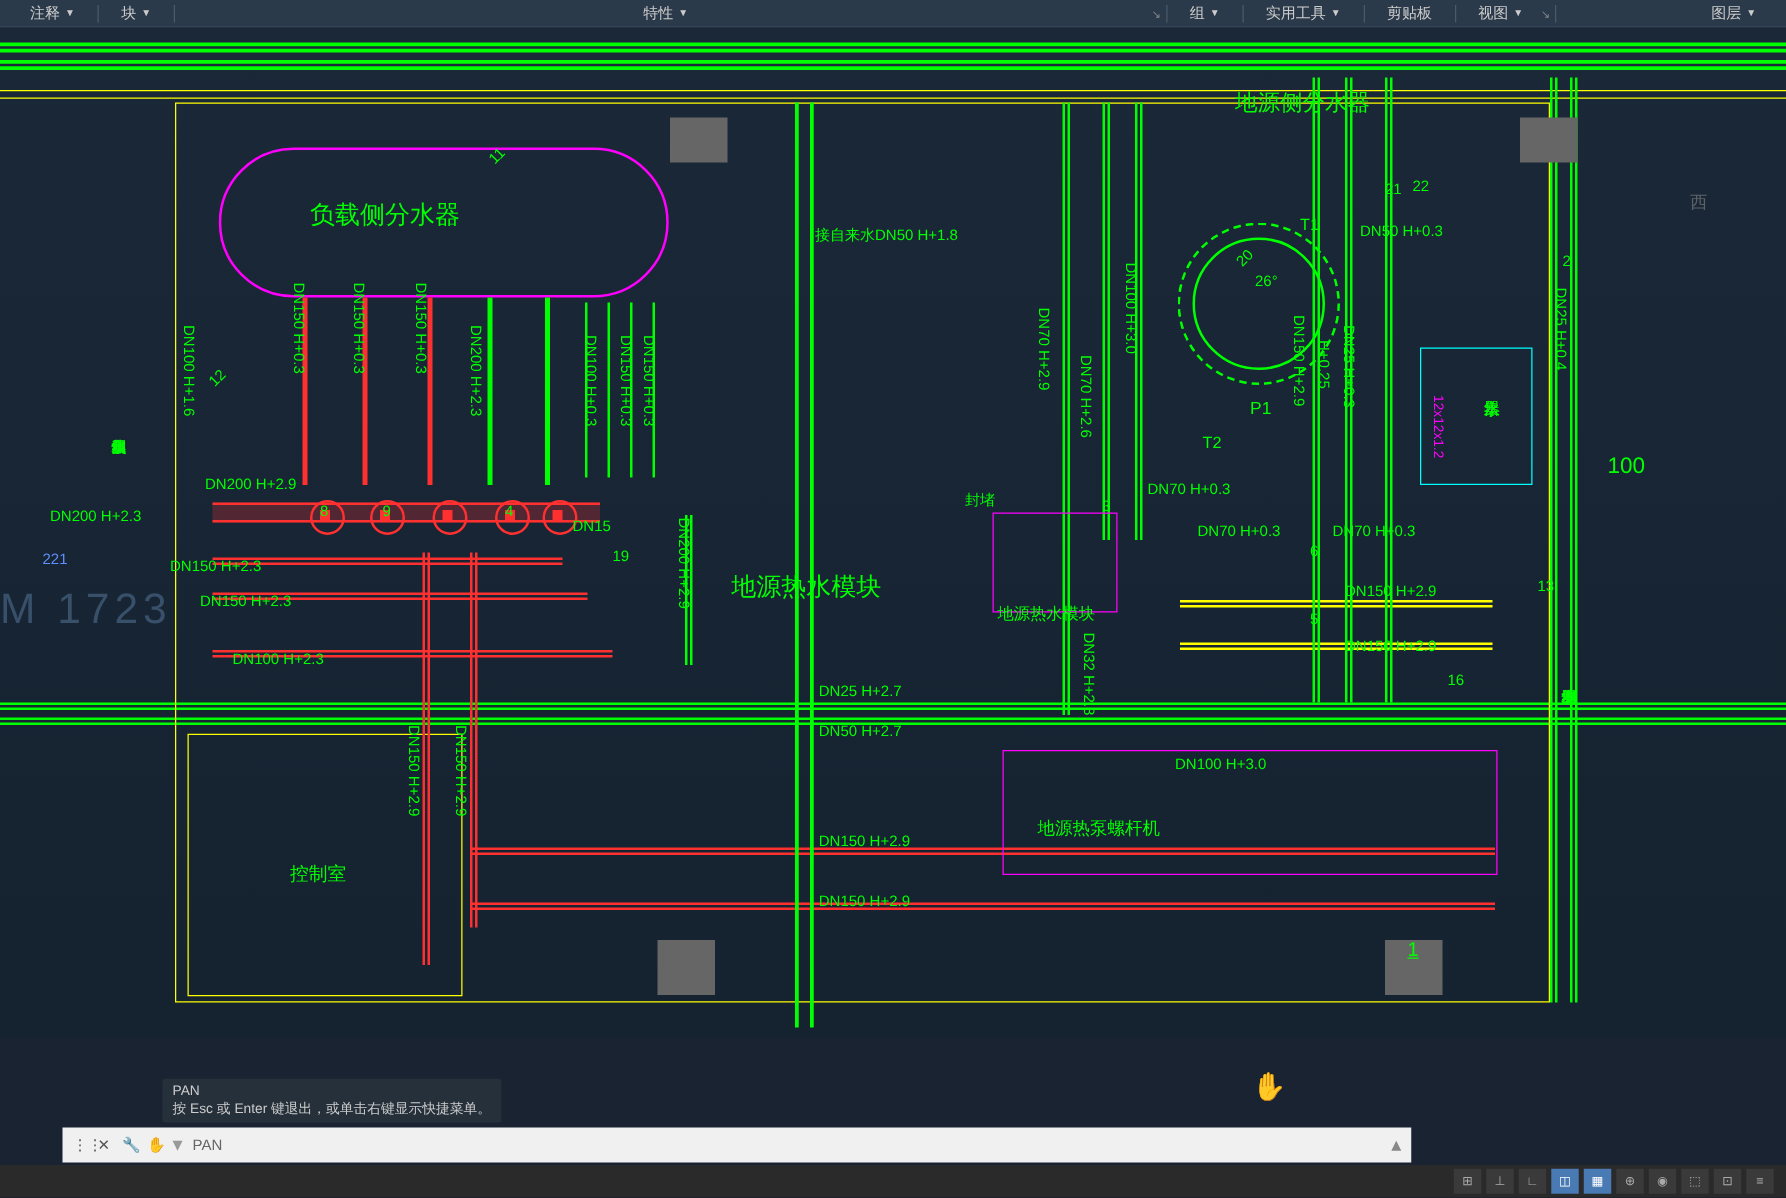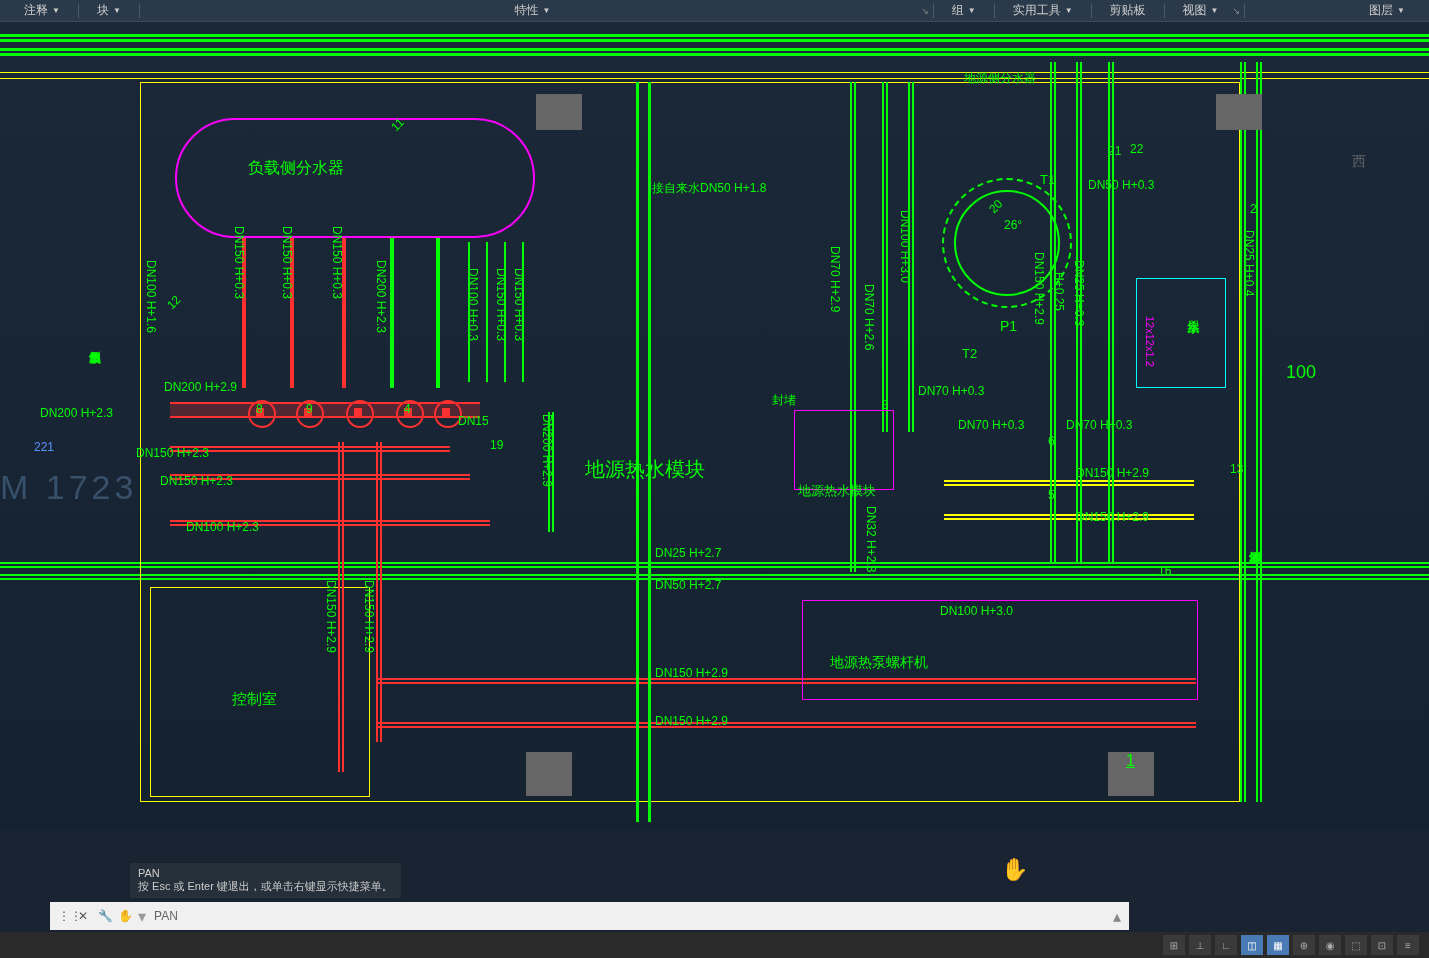--- a/index.html
+++ b/index.html
@@ -91,21 +91,21 @@
   <div class="line hline" style="top:50px;left:0;width:100%;background:#ffff00;height:1px"></div>
   <div class="line hline" style="top:56px;left:0;width:100%;background:#ffff00;height:1px"></div>
 
   <div class="line dbl" style="top:540px;left:0;width:100%;border-color:#00ff00"></div>
   <div class="line dbl" style="top:552px;left:0;width:100%;border-color:#00ff00"></div>
 
   <div class="box" style="top:60px;left:140px;width:1100px;height:720px;border-color:#ffff00"></div>
   <div class="box" style="top:565px;left:150px;width:220px;height:210px;border-color:#ffff00"></div>
 
   <div class="box" style="top:96px;left:175px;width:360px;height:120px;border:2px solid #ff00ff;border-radius:60px"></div>
-  <div class="lbl g" style="top:136px;left:248px;font-size:16px">负载侧分水器</div>
+  <div class="lbl g" style="top:136px;left:248px;font-size:20px">负载侧分水器</div>
 
   <div class="line vline" style="top:216px;left:242px;height:150px;background:#ff3030;width:4px"></div>
   <div class="line vline" style="top:216px;left:290px;height:150px;background:#ff3030;width:4px"></div>
   <div class="line vline" style="top:216px;left:342px;height:150px;background:#ff3030;width:4px"></div>
   <div class="line vline" style="top:216px;left:390px;height:150px;background:#00ff00;width:4px"></div>
   <div class="line vline" style="top:216px;left:436px;height:150px;background:#00ff00;width:4px"></div>
 
   <div class="line hline" style="top:380px;left:170px;width:310px;height:16px;background:rgba(255,48,48,.25);border-top:2px solid #ff3030;border-bottom:2px solid #ff3030"></div>
   <div class="pump" style="top:378px;left:248px"></div>
   <div class="pump" style="top:378px;left:296px"></div>
@@ -152,21 +152,21 @@
 
   <div class="box" style="top:256px;left:1136px;width:90px;height:110px;border-color:#00ffff"></div>
 
   <div class="fill" style="top:72px;left:536px;width:46px;height:36px;background:#666"></div>
   <div class="fill" style="top:72px;left:1216px;width:46px;height:36px;background:#666"></div>
   <div class="fill" style="top:730px;left:526px;width:46px;height:44px;background:#666"></div>
   <div class="fill" style="top:730px;left:1108px;width:46px;height:44px;background:#666"></div>
 
   <div class="lbl g" style="top:434px;left:585px;font-size:20px">地源热水模块</div>
   <div class="lbl g" style="top:668px;left:232px;font-size:15px">控制室</div>
-  <div class="lbl g" style="top:48px;left:964px;font-size:12px">地源侧分水器</div>
+  <div class="lbl g" style="top:48px;left:988px;font-size:18px">地源侧分水器</div>
   <div class="lbl g" style="top:460px;left:798px;font-size:13px">地源热水模块</div>
   <div class="lbl g" style="top:632px;left:830px;font-size:14px">地源热泵螺杆机</div>
   <div class="lbl g" style="top:370px;left:772px;font-size:12px">封堵</div>
   <div class="lbl g vert" style="top:320px;left:86px;font-size:12px">负载侧集水器</div>
   <div class="lbl g vert" style="top:520px;left:1246px;font-size:12px">地源侧集水器</div>
 
   <div class="lbl g" style="top:158px;left:652px">接自来水DN50 H+1.8</div>
   <div class="lbl g" style="top:384px;left:40px">DN200 H+2.3</div>
   <div class="lbl g" style="top:358px;left:164px">DN200 H+2.9</div>
   <div class="lbl g" style="top:424px;left:136px">DN150 H+2.3</div>
@@ -211,21 +211,21 @@
   <div class="lbl g" style="top:380px;left:256px">8</div>
   <div class="lbl g" style="top:380px;left:306px">9</div>
   <div class="lbl g" style="top:380px;left:404px">4</div>
   <div class="lbl g" style="top:376px;left:882px">3</div>
   <div class="lbl g" style="top:466px;left:1048px">5</div>
   <div class="lbl g" style="top:412px;left:1048px">6</div>
   <div class="lbl g a45" style="top:98px;left:398px">11</div>
   <div class="lbl g a45" style="top:276px;left:174px">12</div>
   <div class="lbl g" style="top:440px;left:1230px">13</div>
   <div class="lbl g" style="top:180px;left:1250px">2</div>
-  <div class="lbl g" style="top:542px;left:1158px">16</div>
+  <div class="lbl g" style="top:515px;left:1158px">16</div>
   <div class="lbl g" style="top:416px;left:490px">19</div>
   <div class="lbl g a45" style="top:180px;left:996px">20</div>
   <div class="lbl g" style="top:122px;left:1108px">21</div>
   <div class="lbl g" style="top:120px;left:1130px">22</div>
   <div class="lbl g" style="top:730px;left:1126px;font-size:16px;text-decoration:underline">1</div>
   <div class="lbl g" style="top:340px;left:1286px;font-size:18px">100</div>
   <div class="lbl b" style="top:418px;left:34px">221</div>
   <div class="lbl g vert" style="top:288px;left:1184px;font-size:13px">集水器</div>
   <div class="lbl m vert" style="top:294px;left:1144px;font-size:11px">12x12x1.2</div>
 

